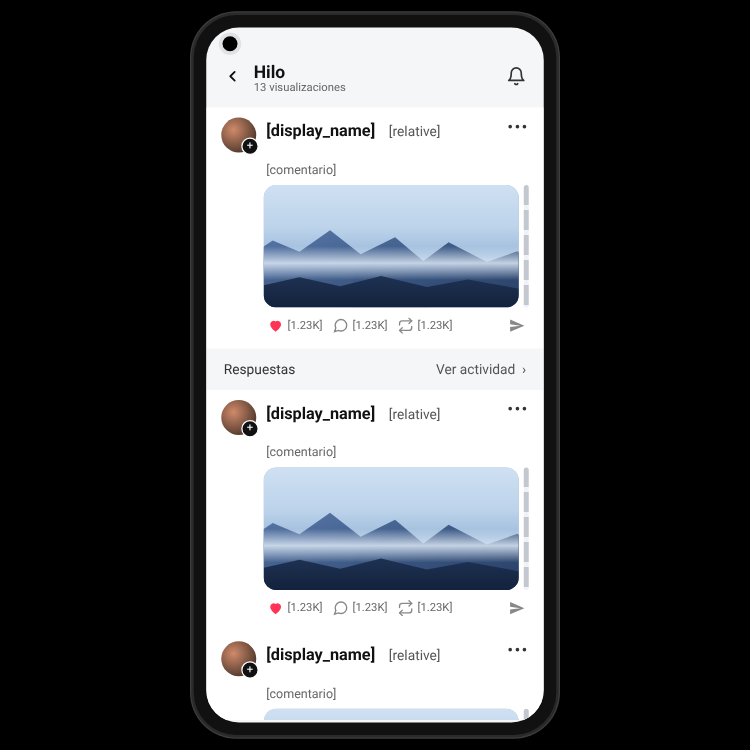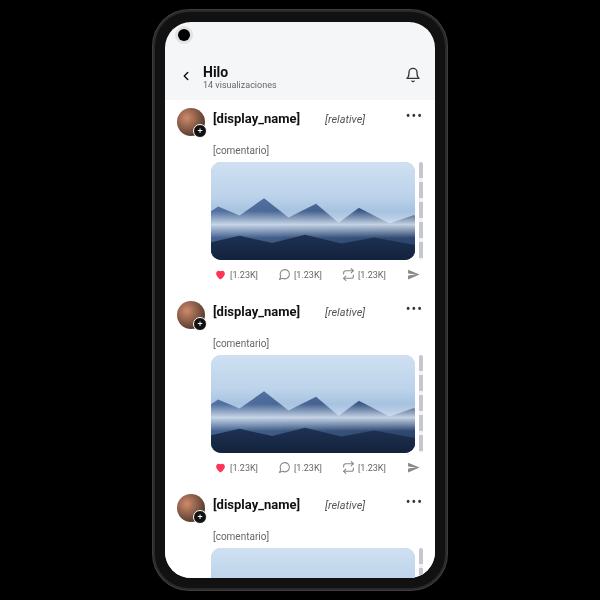--- a/index.html
+++ b/index.html
@@ -31,21 +31,21 @@
   .camera {
     position: absolute;
     top: 17px; left: 23px;
     width: 12px; height: 12px;
     background: #000;
     border-radius: 50%;
     box-shadow: 0 0 0 3px rgba(0,0,0,0.08);
     z-index: 5;
   }
   .content {
-    padding-top: 36px;
+    padding-top: 22px;
     height: calc(100% - 24px);
     overflow: hidden;
   }
   .header {
     display: flex;
     align-items: center;
     padding: 6px 14px 10px 14px;
   }
   .back {
     font-size: 18px;
@@ -72,21 +72,21 @@
   }
   .abadge {
     position: absolute; right: -2px; bottom: -2px;
     width: 12px; height: 12px; border-radius: 50%;
     background: #111; color: #fff;
     font-size: 9px; line-height: 12px; text-align: center;
     border: 1.5px solid #fff;
   }
   .pmeta { flex: 1; }
   .pname { font-size: 13px; font-weight: 700; color: #111; display: inline; }
-  .ptime { font-size: 11px; color: #555; display: inline; margin-left: 21px; font-style: italic; }
+  .ptime { font-size: 11px; color: #555; display: inline; margin-left: 7px; }
   .pcomm { font-size: 10px; color: #666; margin-top: 18px; }
   .more { font-size: 14px; color: #333; letter-spacing: 1px; cursor: pointer; padding-left: 4px; }
   .media-wrap {
     display: flex;
     margin: 6px 0 4px 34px;
     gap: 4px;
   }
   .media {
     flex: 1;
     height: 98px;
@@ -101,21 +101,21 @@
   .mist{position:absolute;left:0;right:0;bottom:22%;height:28%;background:linear-gradient(rgba(255,255,255,0.0),rgba(220,232,245,0.85),rgba(255,255,255,0.0));}
   .m3{position:absolute;left:0;right:0;bottom:0;height:28%;background:linear-gradient(#1f3354,#13223c);clip-path:polygon(0 100%,0 35%,14% 12%,30% 38%,46% 8%,64% 40%,80% 18%,100% 45%,100% 100%);}
   .pager {
     width: 4px;
     border-radius: 4px;
     background: repeating-linear-gradient(#c3c8d0 0 16px, #f0f2f5 16px 20px);
   }
   .actions {
     display: flex;
     align-items: center;
-    gap: 14px;
+    gap: 2px;
     margin-left: 34px;
     padding: 2px 0 4px 0;
   }
   .ai {
     display: flex;
     align-items: center;
     font-size: 9px;
     color: #666;
     gap: 3px;
     padding: 2px 3px;
@@ -142,21 +142,21 @@
     <div class="content">
 
       <div class="header">
         <div class="back">
           <svg width="14" height="14" viewBox="0 0 24 24" fill="none" stroke="#111" stroke-width="2.5" stroke-linecap="round" stroke-linejoin="round">
               <polyline points="15 18 9 12 15 6"></polyline>
             </svg>
         </div>
         <div class="htxt">
           <div class="htitle">Hilo</div>
-          <div class="hsub">14 visualizaciones</div>
+          <div class="hsub">13 visualizaciones</div>
         </div>
         <div class="bell">
           <svg width="16" height="16" viewBox="0 0 24 24" fill="none" stroke="#333" stroke-width="2" stroke-linecap="round" stroke-linejoin="round">
               <path d="M18 8a6 6 0 0 0-12 0c0 7-3 9-3 9h18s-3-2-3-9"></path>
               <path d="M13.7 21a2 2 0 0 1-3.4 0"></path>
             </svg>
         </div>
       </div>
 
       <div class="post">
@@ -204,20 +204,24 @@
             <span>[1.23K]</span>
           </div>
           <div class="ai" style="margin-left:auto">
             <svg viewBox="0 0 24 24" fill="#888">
                 <path d="M2 21l21-9L2 3v7l15 2-15 2v7z"></path>
               </svg>
           </div>
         </div>
       </div>
 
+      <div class="replies">
+        <span>Respuestas</span>
+        <span class="ract"><span>Ver actividad</span> &nbsp;›</span>
+      </div>
 
       <div class="post">
         <div class="prow">
           <div class="avatar">
               <div class="abadge">+</div>
             </div>
           <div class="pmeta">
             <span class="pname">[display_name]</span>
             <span class="ptime">[relative]</span>
             <div class="pcomm">[comentario]</div>

